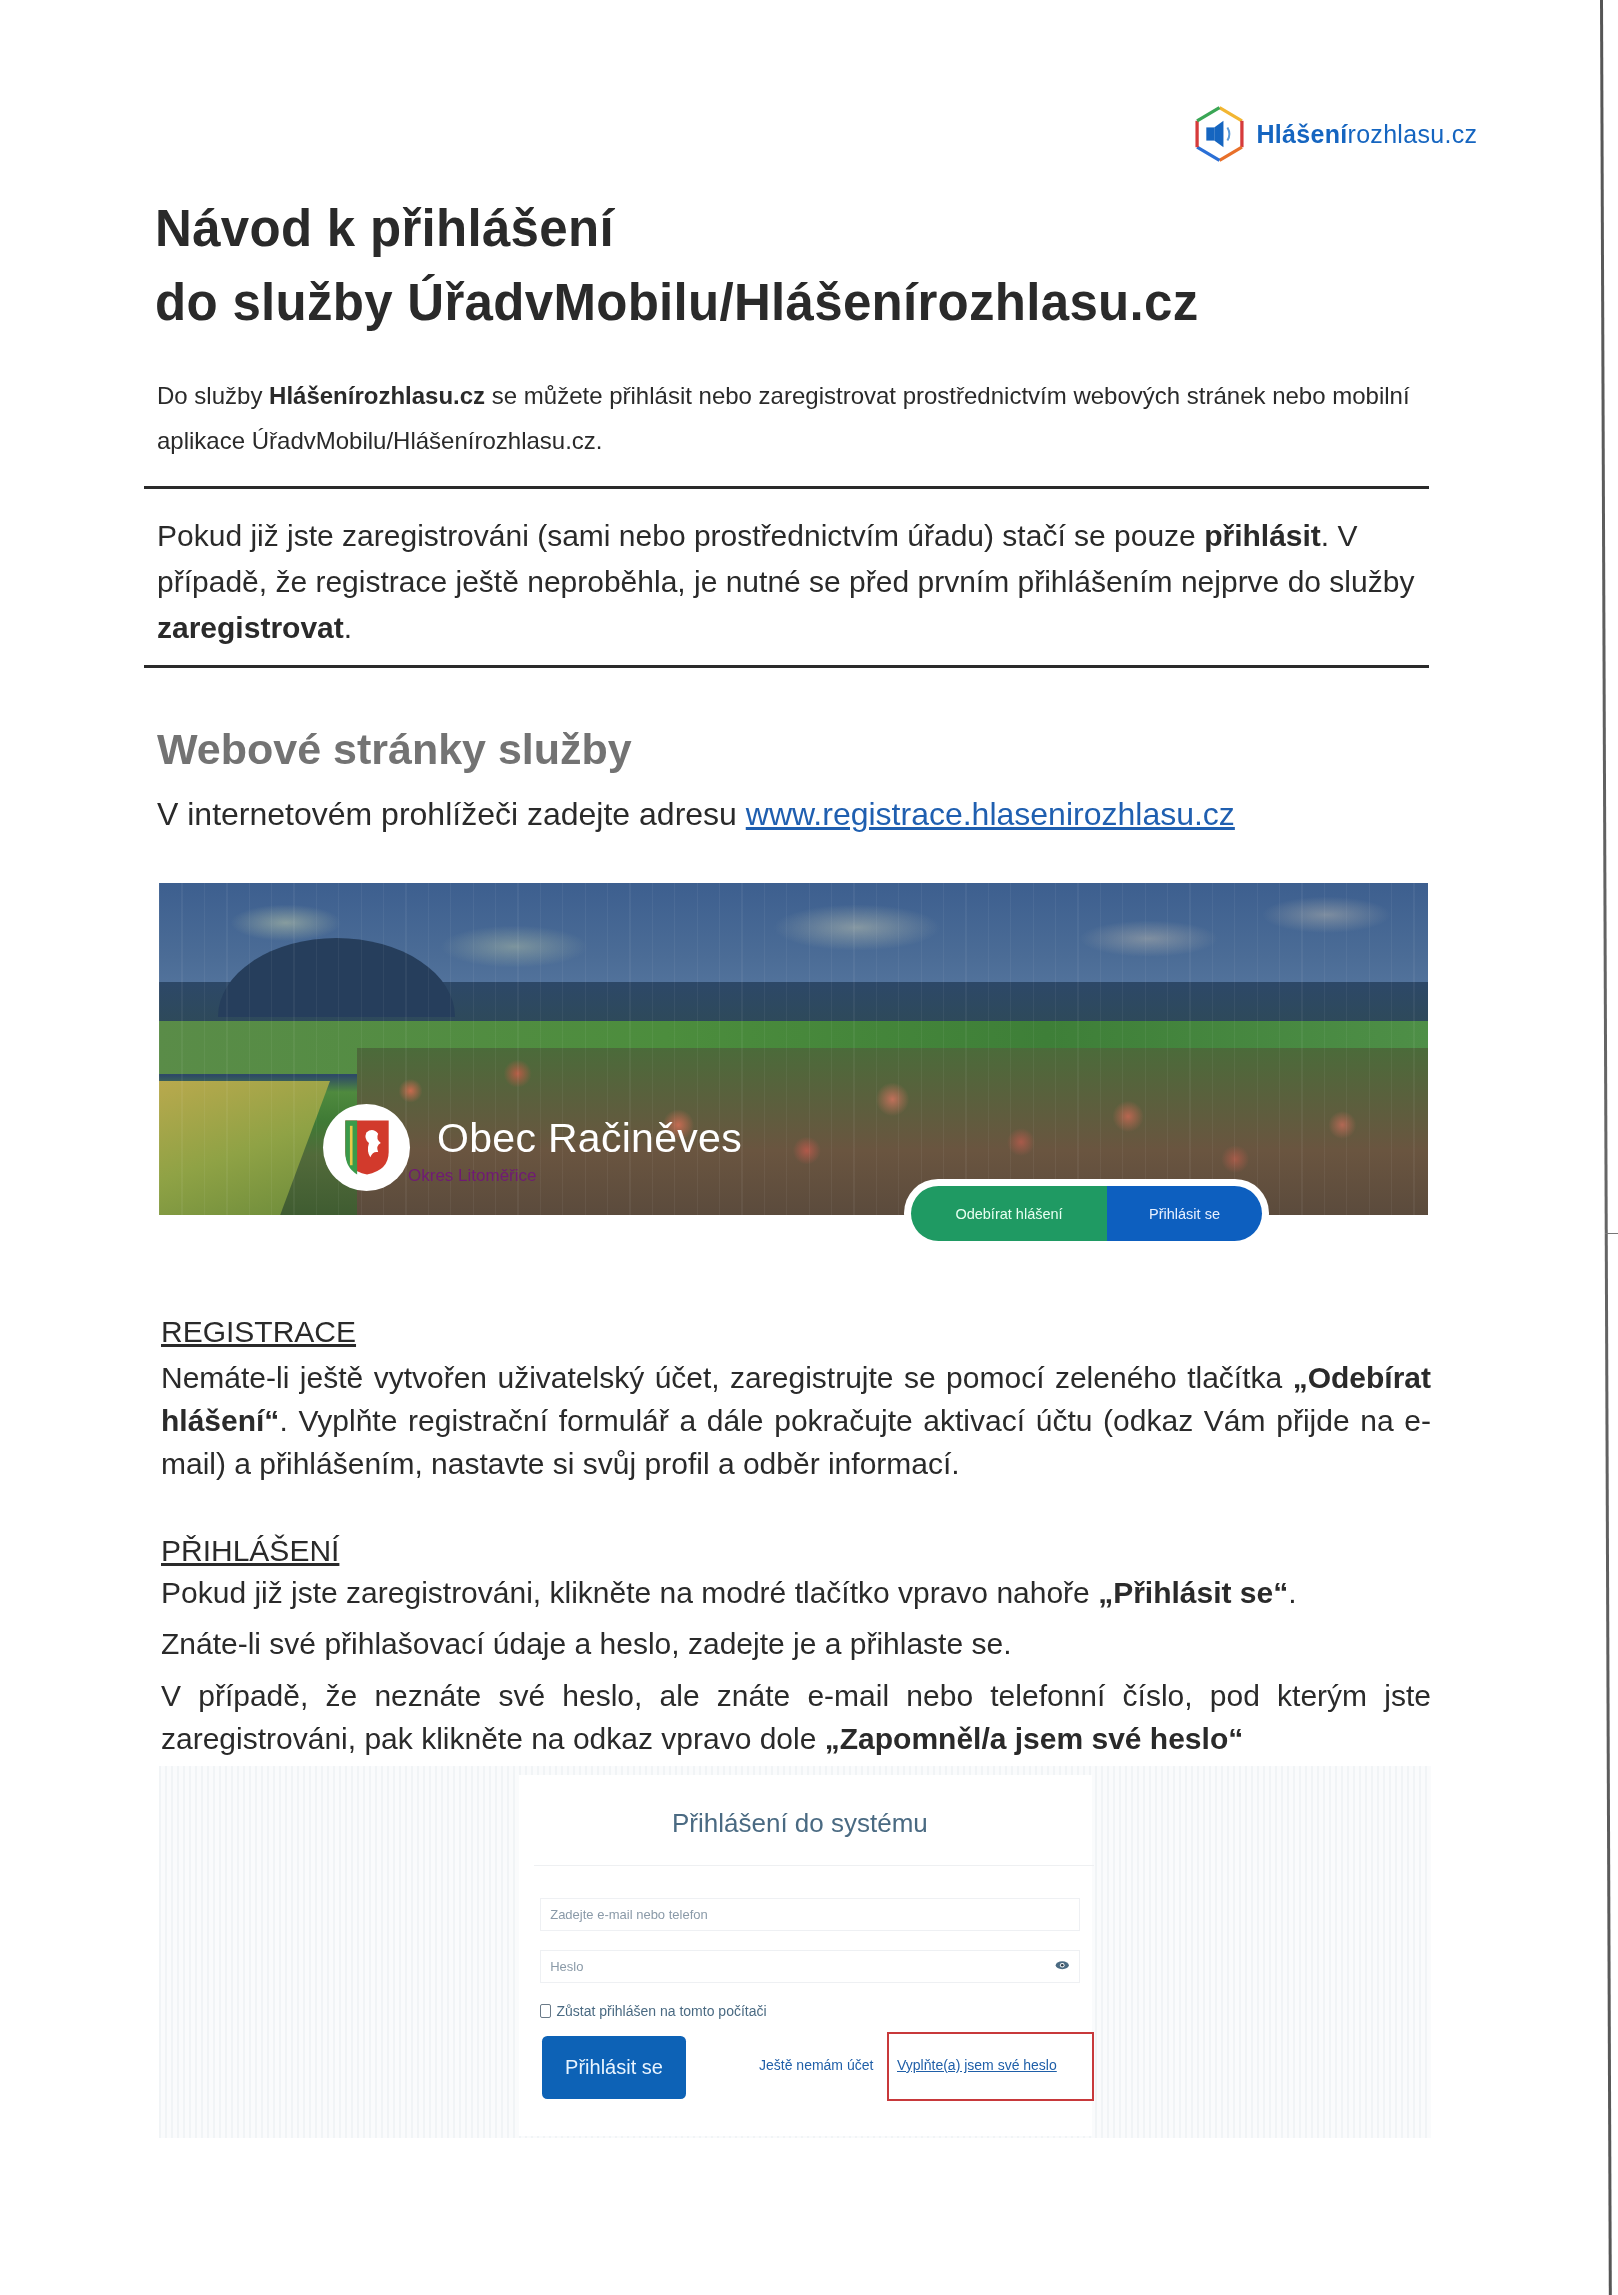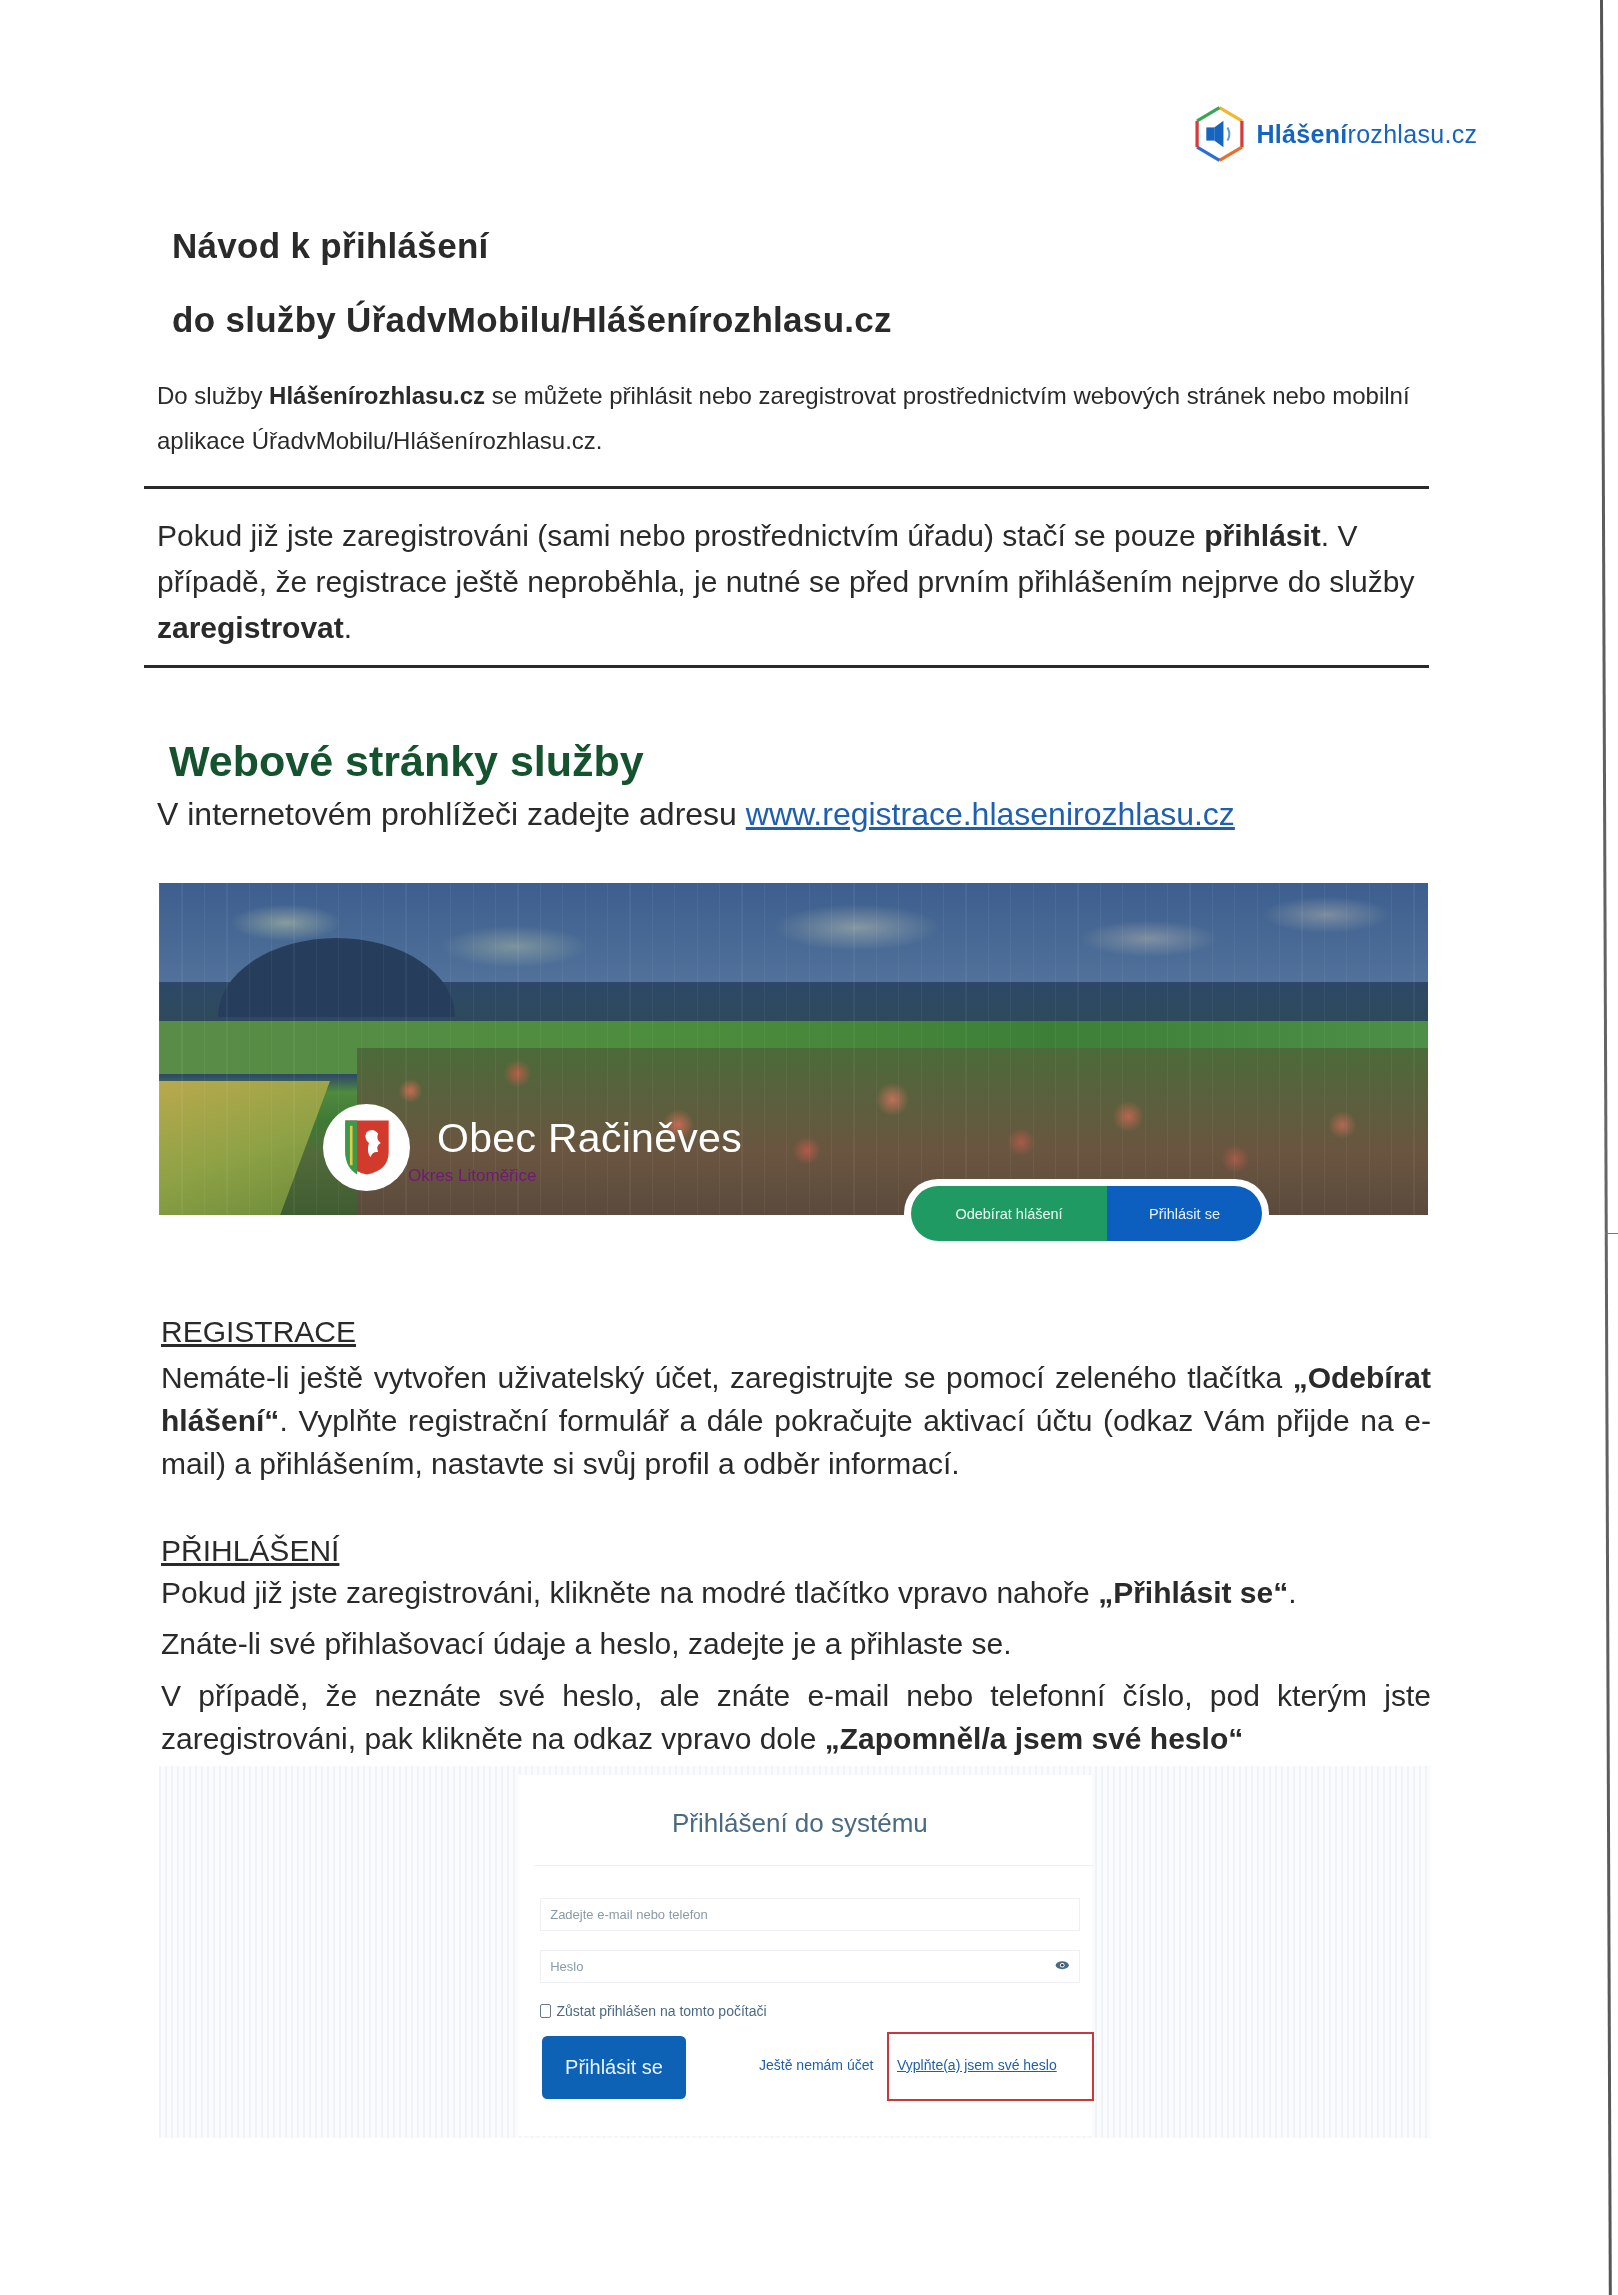--- a/index.html
+++ b/index.html
@@ -14,26 +14,26 @@
   }
   .scan-tick { position: absolute; height: 1.3px; background: #777; }
 
   
   .brand { position: absolute; left: 1193px; top: 105px; display: flex; align-items: center; }
   .brand .hex { width: 53px; height: 58px; }
   .brand-text { margin-left: 10.5px; font-size: 25px; color: #1565c0; letter-spacing: 0.3px; }
   .brand-text b { font-weight: 900; text-align: center; }
 
   
-  .title { position: absolute; left: 155px; top: 192px; margin: 17px; font-size: 35px; line-height: 74px; font-weight: 700; color: #2a2a2a; letter-spacing: 0.3px; }
+  .title { position: absolute; left: 155px; top: 192px; margin: 0; font-size: 51px; line-height: 74px; font-weight: 700; color: #2a2a2a; letter-spacing: 0.3px; }
   .intro { position: absolute; left: 157px; top: 373px; width: 1291px; font-size: 24px; line-height: 45px; color: #2a2a2a; }
   .intro b { font-weight: 700; }
   .rule { position: absolute; left: 144px; width: 1285px; height: 2.6px; background: #2a2a2a; }
   .para2 { position: absolute; left: 157px; top: 513px; width: 1291px; font-size: 30px; line-height: 46px; color: #2a2a2a; }
-  .h2 { position: absolute; left: 157px; top: 725px; margin: 12px; font-size: 43px; font-weight: 700; color: #14532d; }
+  .h2 { position: absolute; left: 157px; top: 725px; margin: 0; font-size: 43px; font-weight: 700; color: #737373; }
   .address { position: absolute; left: 157px; top: 796px; font-size: 32px; color: #2a2a2a; }
   .address a { color: #1f5fb0; text-decoration: underline; }
 
   
   .banner { position: absolute; left: 159px; top: 883px; width: 1269px; height: 332px; overflow: hidden;
     background: linear-gradient(180deg, #3d5f8f 0%, #4b6c96 22%, #5878a0 38%, #3a557a 52%, #2e4a66 58%, #4f8a3e 63%, #3f7a35 72%, #526a3a 82%, #3f5c31 100%); }
   .banner .clouds { position: absolute; left: 0; top: 0; width: 100%; height: 48%;
     background:
       radial-gradient(ellipse 79px 26px at 10% 25%, rgba(200,210,170,0.5), transparent 70%),
       radial-gradient(ellipse 105px 30px at 28% 40%, rgba(200,210,170,0.4), transparent 70%),

